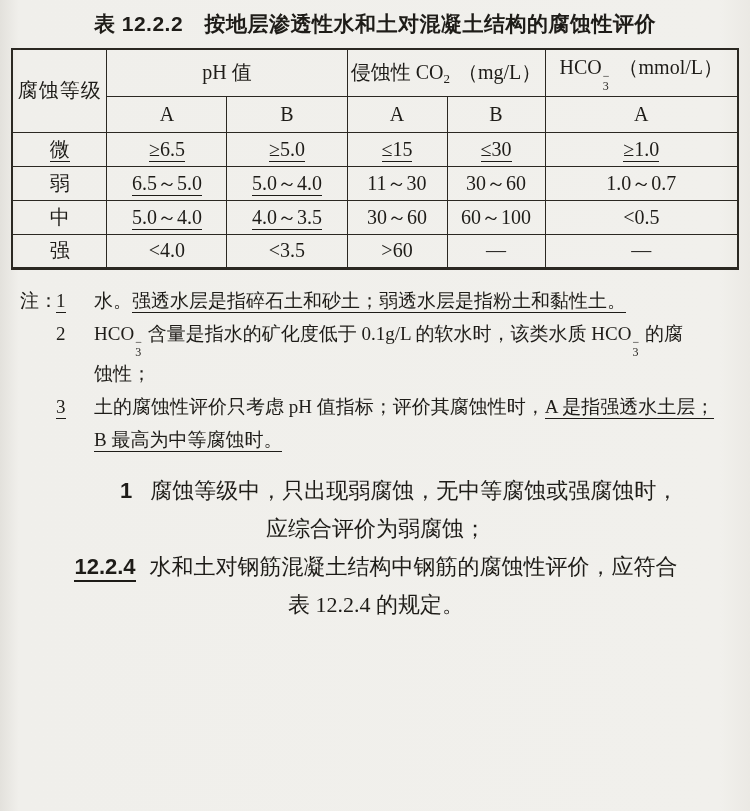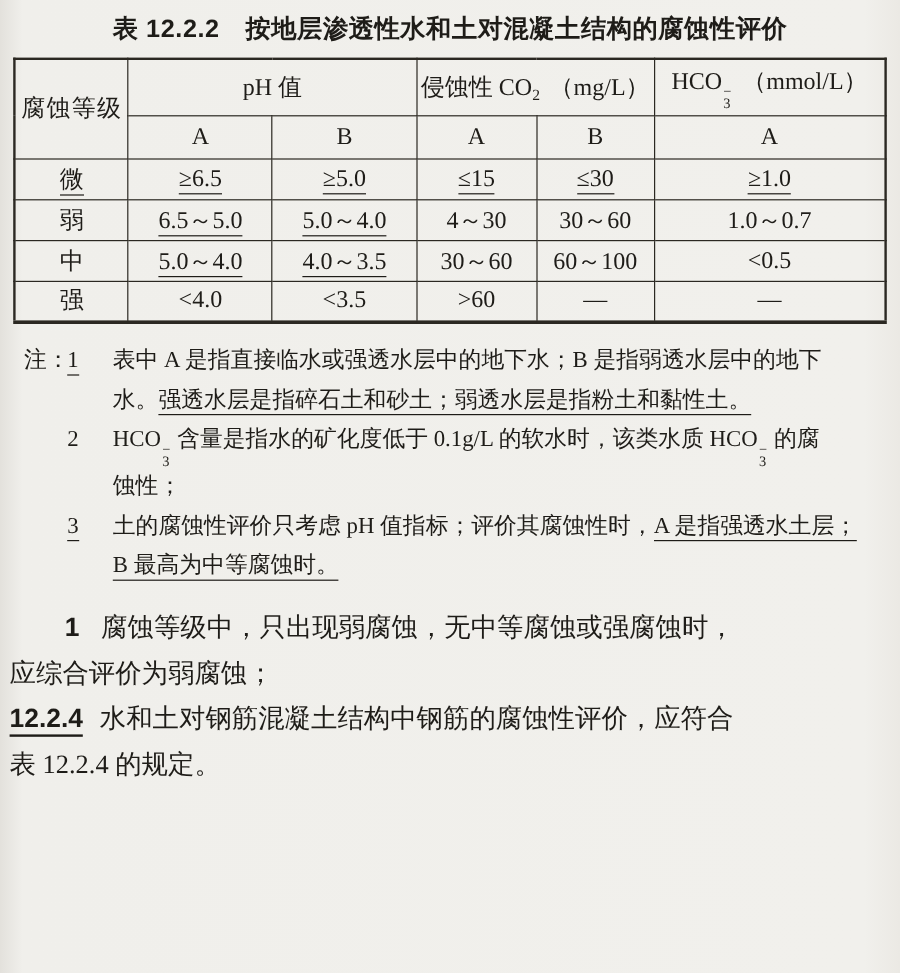--- a/index.html
+++ b/index.html
@@ -55,21 +55,21 @@
   
   .notes { margin: 14px 6px 0 20px; font-size: 19px; }
   .note { display: flex; align-items: flex-start; line-height: 33px; }
   .nlabel { flex: none; width: 36px; }
   .nnum  { flex: none; width: 38px; }
   .ntext { flex: 1; min-width: 0; }
   .nline { white-space: nowrap; }
   
   .body-text { margin: 16px 6px 0 8px; font-size: 22px; line-height: 38px; }
   .para { margin: 0; }
-  .line { display: block; white-space: nowrap; }
+  .line { display: block; white-space: nowrap; text-align: center; }
   .line.first { text-indent: 46px; }
   .pnum { font-weight: bold; margin-right: 18px; font-family: "Liberation Sans", "DejaVu Sans", sans-serif; }
   .section .line.first { text-indent: 0; }
   .section .pnum { margin-right: 14px; border-bottom: 2.2px solid currentColor; padding-bottom: 1px; }
 </style>
 </head>
 <body>
 
 <div class="page">
 
@@ -114,21 +114,21 @@
         <td><span class="u">≥6.5</span></td>
         <td><span class="u">≥5.0</span></td>
         <td><span class="u">≤15</span></td>
         <td><span class="u">≤30</span></td>
         <td><span class="u">≥1.0</span></td>
       </tr>
       <tr>
         <td><span>弱</span></td>
         <td><span class="u">6.5～5.0</span></td>
         <td><span class="u">5.0～4.0</span></td>
-        <td><span>4～30</span></td>
+        <td><span>11～30</span></td>
         <td><span>30～60</span></td>
         <td><span>1.0～0.7</span></td>
       </tr>
       <tr>
         <td><span>中</span></td>
         <td><span class="u">5.0～4.0</span></td>
         <td><span class="u">4.0～3.5</span></td>
         <td><span>30～60</span></td>
         <td><span>60～100</span></td>
         <td><span>&lt;0.5</span></td>
@@ -142,21 +142,20 @@
         <td><span>—</span></td>
       </tr>
     </tbody>
   </table>
 
   <div class="notes">
     <div class="note">
       <span class="nlabel">注：</span>
       <span class="nnum"><span class="u">1</span></span>
       <div class="ntext">
-        <div class="nline">表中 A 是指直接临水或强透水层中的地下水；B 是指弱透水层中的地下</div>
         <div class="nline"><span>水。</span><span class="u">强透水层是指碎石土和砂土；弱透水层是指粉土和黏性土。</span></div>
       </div>
     </div>
     <div class="note">
       <span class="nlabel"></span>
       <span class="nnum"><span>2</span></span>
       <div class="ntext">
         <div class="nline"><span>HCO</span><span class="ss">
               <span class="ss-sup">−</span>
               <span class="ss-sub">3</span>

